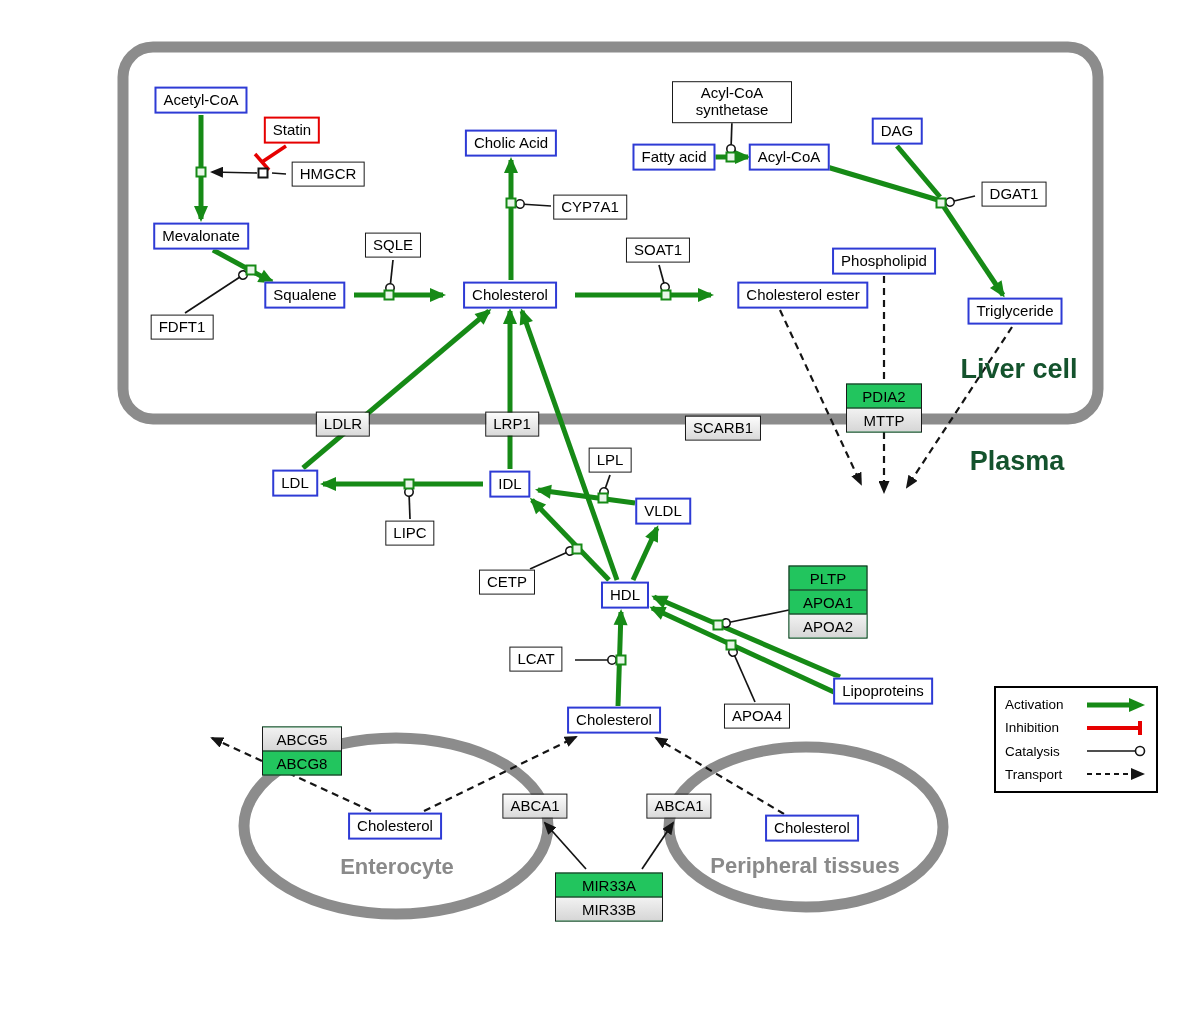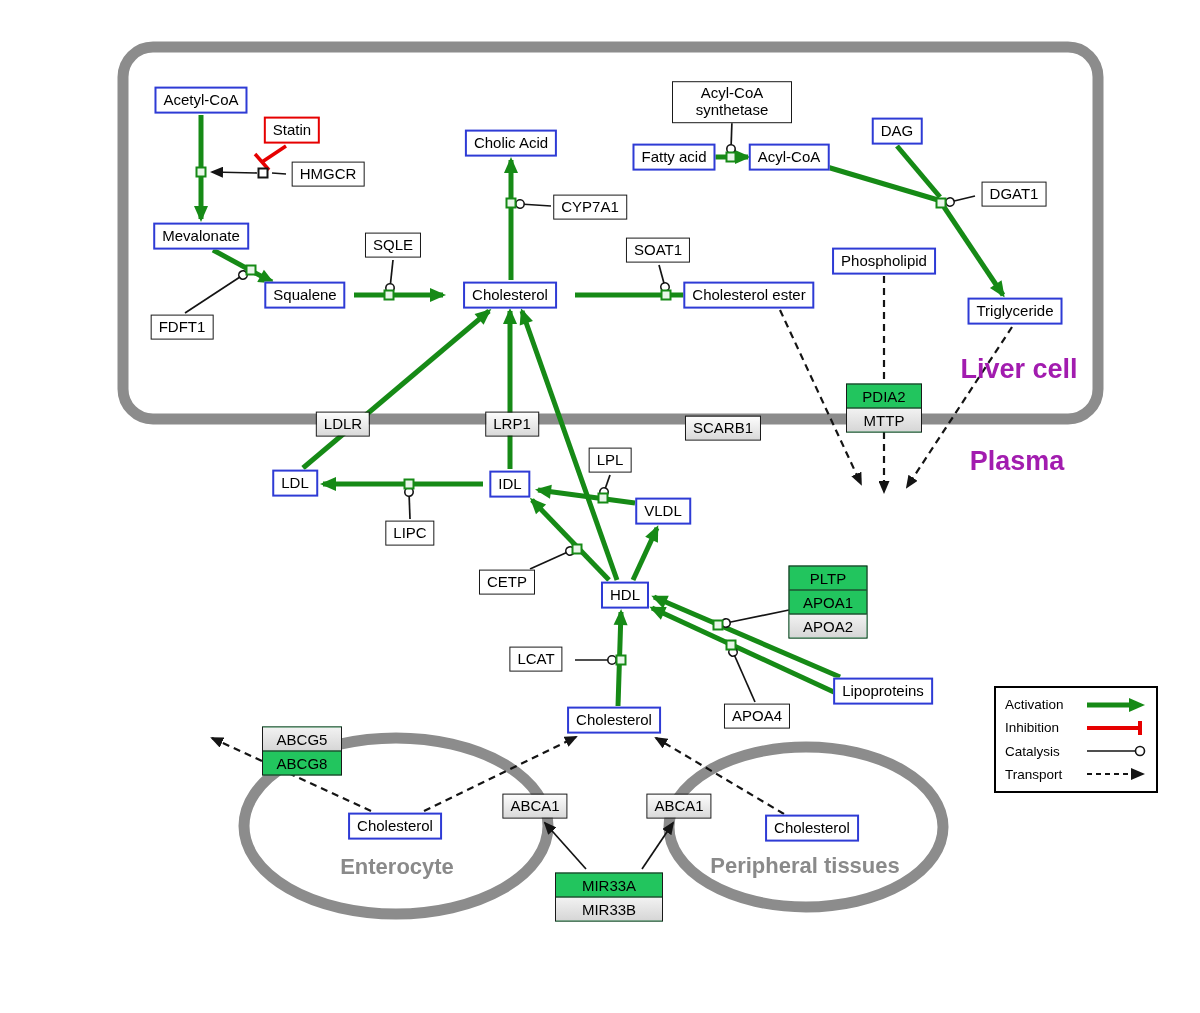--- a/index.html
+++ b/index.html
@@ -17,21 +17,21 @@
   .stack{position:absolute;transform:translate(-50%,-50%);z-index:2;border:1.6px solid #1a1a1a;
          background:#22c55e;padding:0;}
   .stack .row{padding:3px 8px;border-top:1.4px solid #1a1a1a;font-size:15px;text-align:center;
               white-space:nowrap;}
   .stack .row:first-child{border-top:none;}
   .stack .row.gray{background:linear-gradient(180deg,#f2f2f2,#d6d6d6);}
   .apotable{position:absolute;transform:translate(-50%,-50%);z-index:2;display:grid;
             grid-template-columns:83px 83px;border:1.4px solid #1a1a1a;background:#fff;}
   .apotable .cell{padding:3px 0;text-align:center;font-size:15px;border:1px solid #1a1a1a;}
   .region{position:absolute;transform:translate(-50%,-50%);z-index:2;font-weight:bold;
-          color:#a21caf;white-space:nowrap;}
+          color:#14532d;white-space:nowrap;}
   .region.big{font-size:27px;}
   .region.small{font-size:22px;color:#8a8a8a;}
   .legend{position:absolute;left:994px;top:686px;width:164px;height:107px;z-index:2;
           border:2.5px solid #000;background:#fff;box-sizing:border-box;
           display:flex;flex-direction:column;justify-content:space-around;padding:5px 9px;}
   .lrow{display:flex;align-items:center;justify-content:space-between;font-size:13.5px;color:#000;}
 </style>
 </head>
 <body>
 
@@ -132,21 +132,21 @@
   <div class="region big" style="left:1019px;top:369px">Liver cell</div>
   <div class="region big" style="left:1017px;top:461px">Plasma</div>
   <div class="region small" style="left:397px;top:867px">Enterocyte</div>
   <div class="region small" style="left:805px;top:866px">Peripheral tissues</div>
 
   <div class="node met" style="left:201px;top:100px">Acetyl-CoA</div>
   <div class="node met" style="left:201px;top:236px">Mevalonate</div>
   <div class="node met" style="left:305px;top:295px">Squalene</div>
   <div class="node met" style="left:510px;top:295px">Cholesterol</div>
   <div class="node met" style="left:511px;top:143px">Cholic Acid</div>
-  <div class="node met" style="left:749px;top:295px">Cholesterol ester</div>
+  <div class="node met" style="left:803px;top:295px">Cholesterol ester</div>
   <div class="node met" style="left:674px;top:157px">Fatty acid</div>
   <div class="node met" style="left:789px;top:157px">Acyl-CoA</div>
   <div class="node met" style="left:897px;top:131px">DAG</div>
   <div class="node met" style="left:884px;top:261px">Phospholipid</div>
   <div class="node met" style="left:1015px;top:311px">Triglyceride</div>
   <div class="node met" style="left:295px;top:483px">LDL</div>
   <div class="node met" style="left:510px;top:484px">IDL</div>
   <div class="node met" style="left:663px;top:511px">VLDL</div>
   <div class="node met" style="left:625px;top:595px">HDL</div>
   <div class="node met" style="left:883px;top:691px">Lipoproteins</div>

